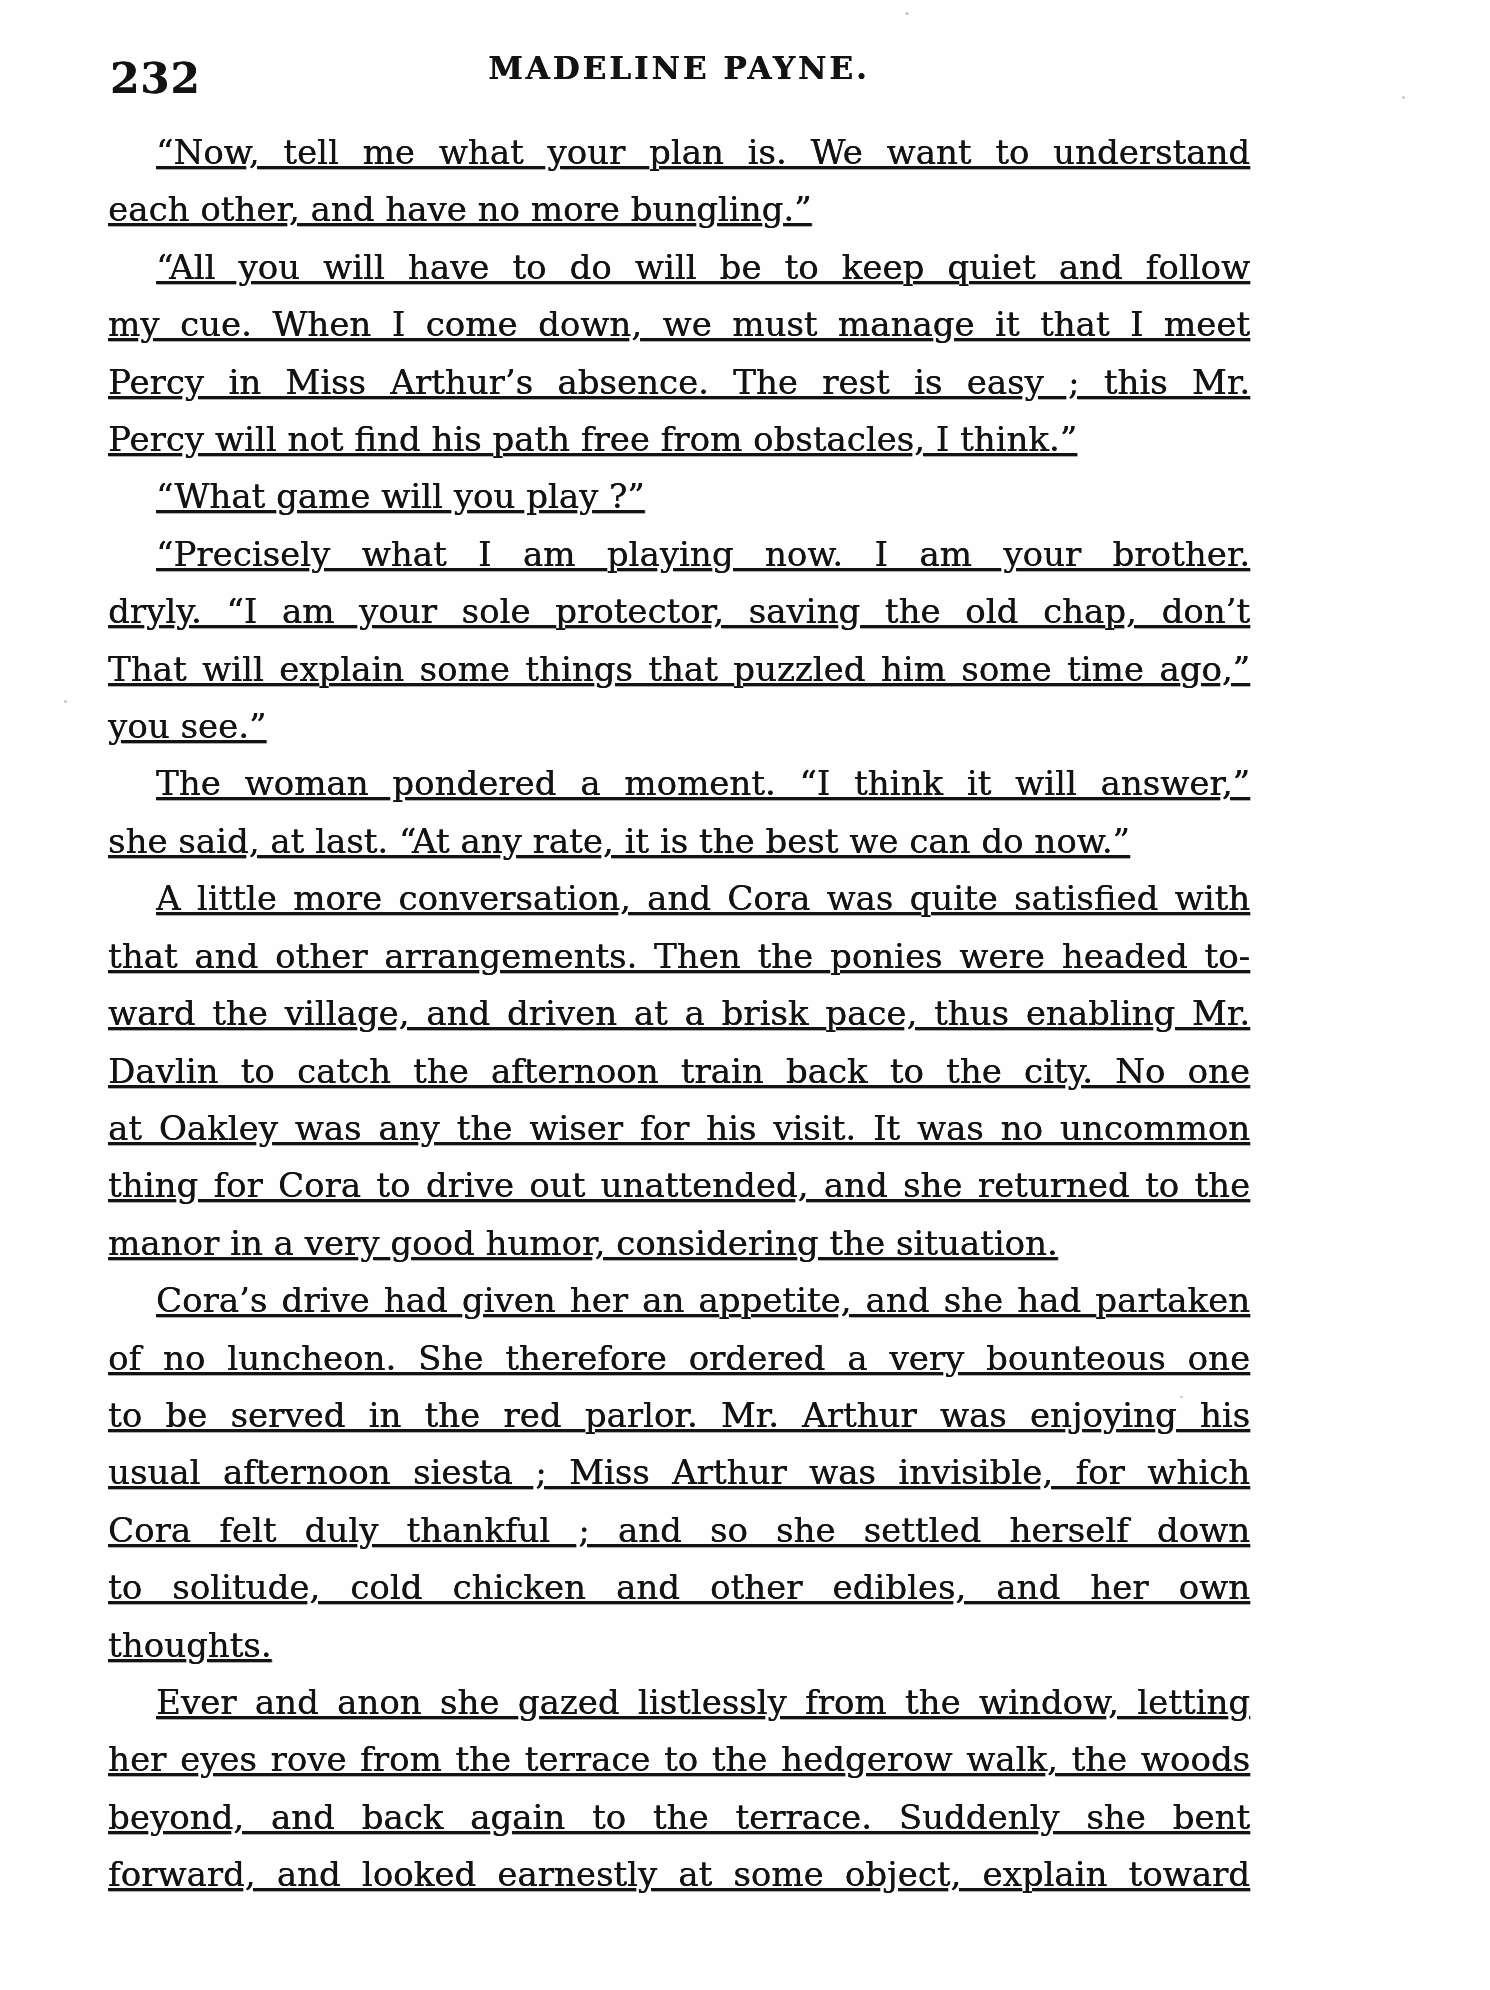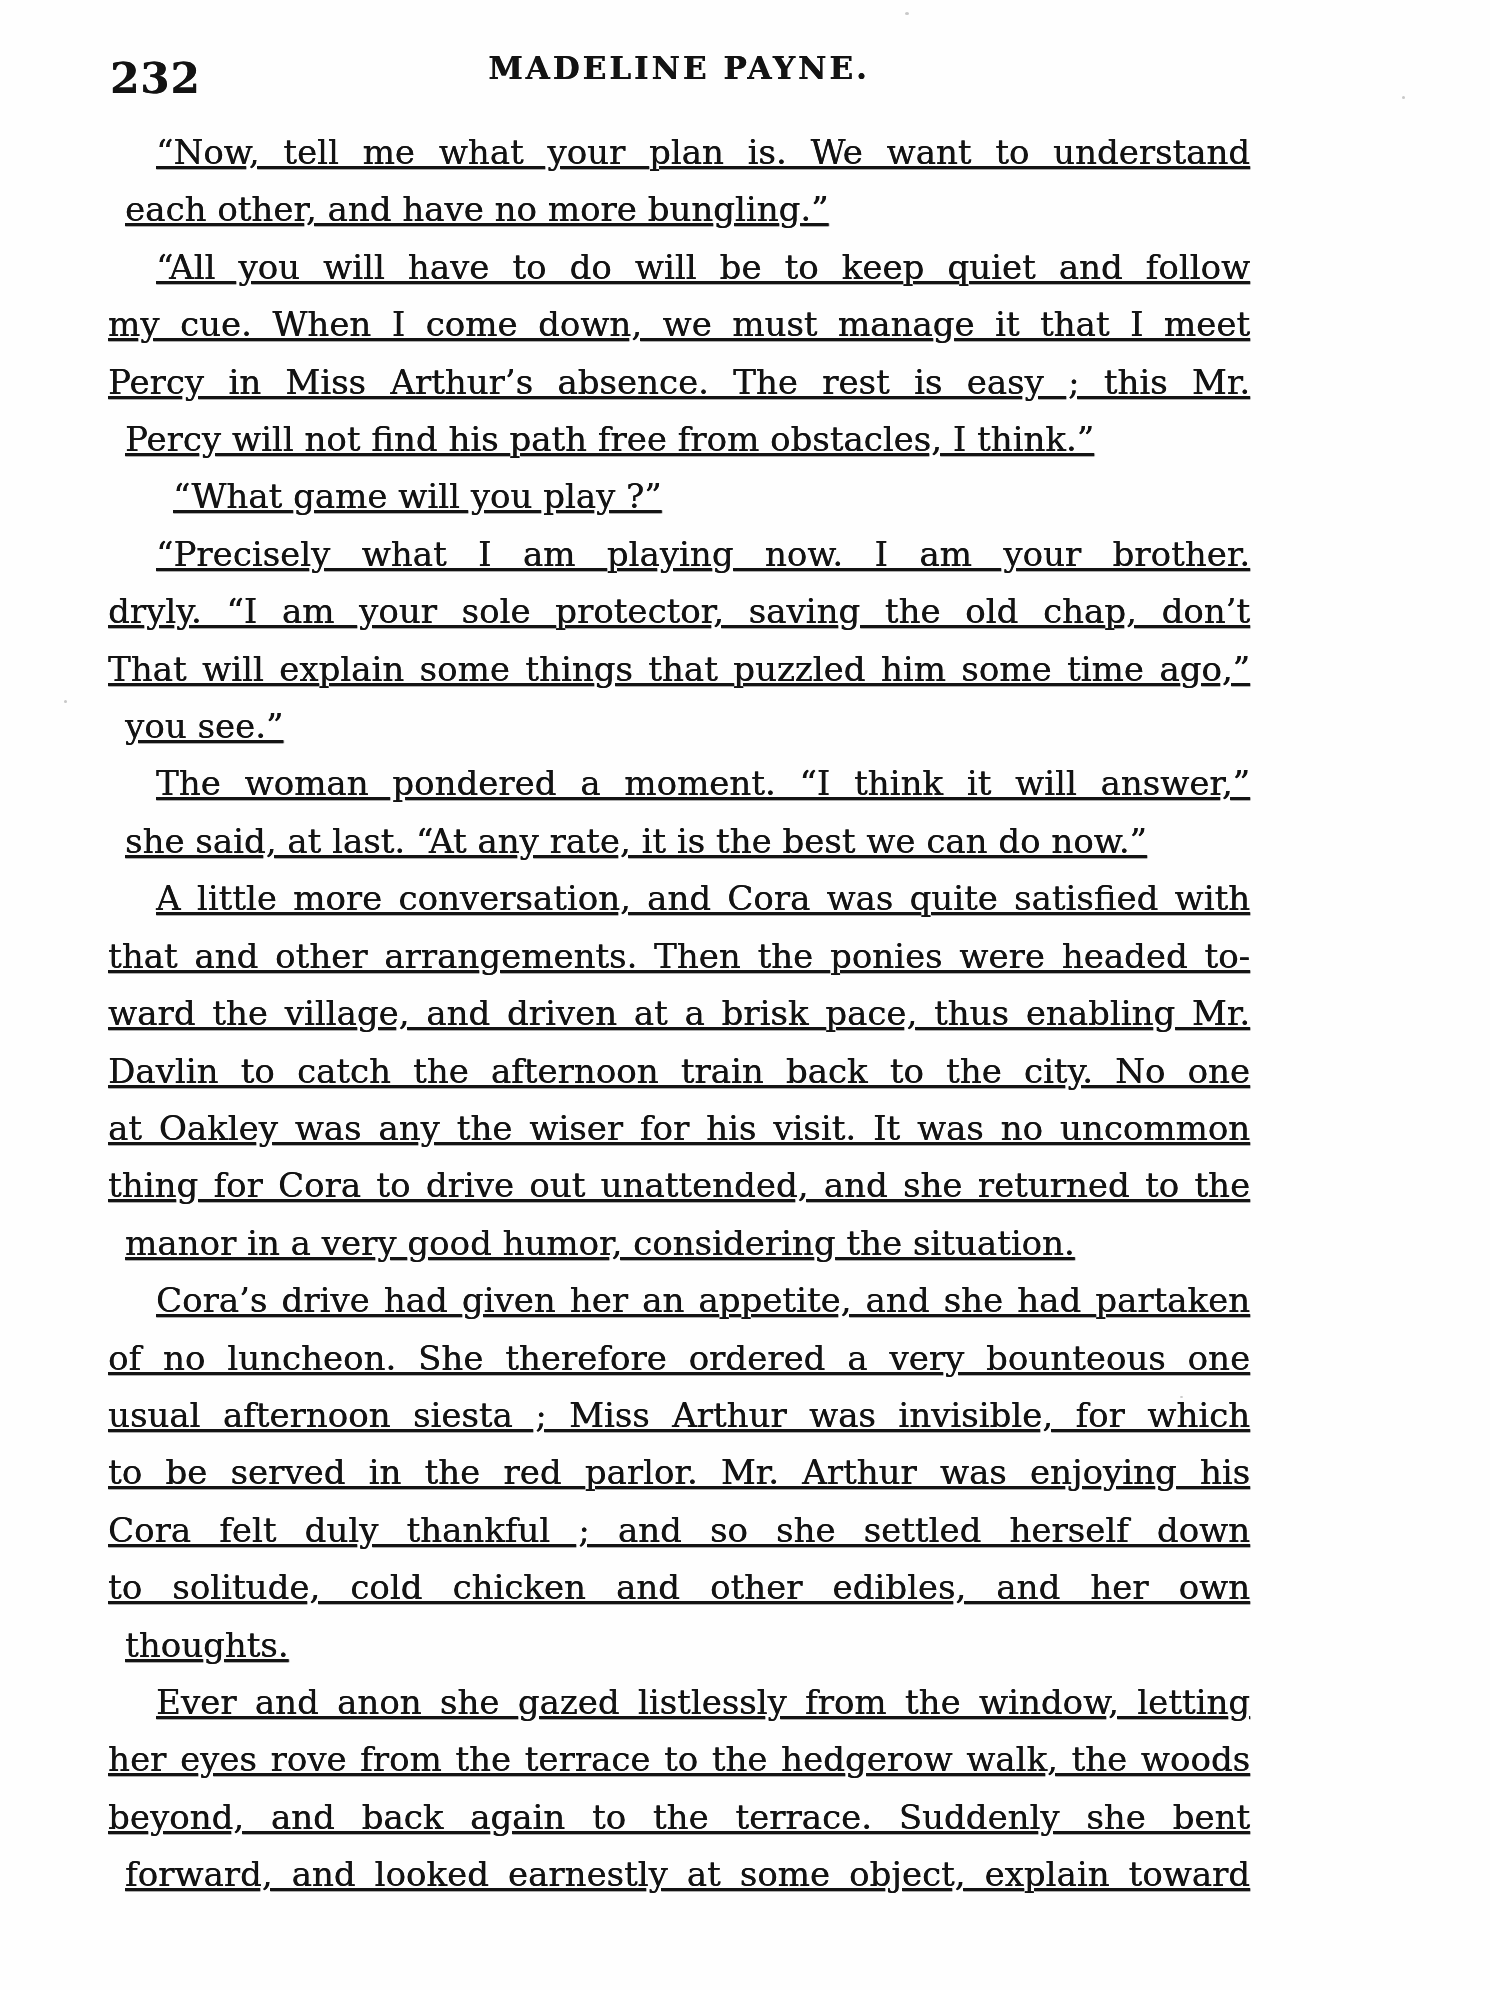--- a/index.html
+++ b/index.html
@@ -46,21 +46,21 @@
   .line {
     font-size: 34px;
     line-height: 57.4px;
     text-align: justify;
     text-align-last: justify;
     text-shadow: 0.35px 0.35px 0 currentColor;
     white-space: normal;
     text-decoration: underline;
   }
   .line.para-first { text-indent: 48px; }
-  .line.para-last  { text-align-last: left; margin-left: 17px; }
+  .line.para-last  { text-align-last: left; }
   .line.para-last.justified { text-align-last: justify; }
   .speck {
     position: absolute;
     background: #9a9a9a;
     border-radius: 50%;
     opacity: 0.55;
   }
 </style>
 </head>
 <body>
@@ -98,22 +98,22 @@
         <div class="line">that and other arrangements.  Then the ponies were headed to-</div>
         <div class="line">ward the village, and driven at a brisk pace, thus enabling Mr.</div>
         <div class="line">Davlin to catch the afternoon train back to the city.  No one</div>
         <div class="line">at Oakley was any the wiser for his visit.  It was no uncommon</div>
         <div class="line">thing for Cora to drive out unattended, and she returned to the</div>
         <div class="line para-last">manor in a very good humor, considering the situation.</div>
       </div>
       <div>
         <div class="line para-first">Cora’s drive had given her an appetite, and she had partaken</div>
         <div class="line">of no luncheon.  She therefore ordered a very bounteous one</div>
+        <div class="line">to be served in the red parlor.  Mr. Arthur was enjoying his</div>
         <div class="line">usual afternoon siesta ; Miss Arthur was invisible, for which</div>
-        <div class="line">to be served in the red parlor.  Mr. Arthur was enjoying his</div>
         <div class="line">Cora felt duly thankful ; and so she settled herself down</div>
         <div class="line">to solitude, cold chicken and other edibles, and her own</div>
         <div class="line para-last">thoughts.</div>
       </div>
       <div>
         <div class="line para-first">Ever and anon she gazed listlessly from the window, letting</div>
         <div class="line">her eyes rove from the terrace to the hedgerow walk, the woods</div>
         <div class="line">beyond, and back again to the terrace.  Suddenly she bent</div>
         <div class="line para-last justified">forward, and looked earnestly at some object, explain toward</div>
       </div>

